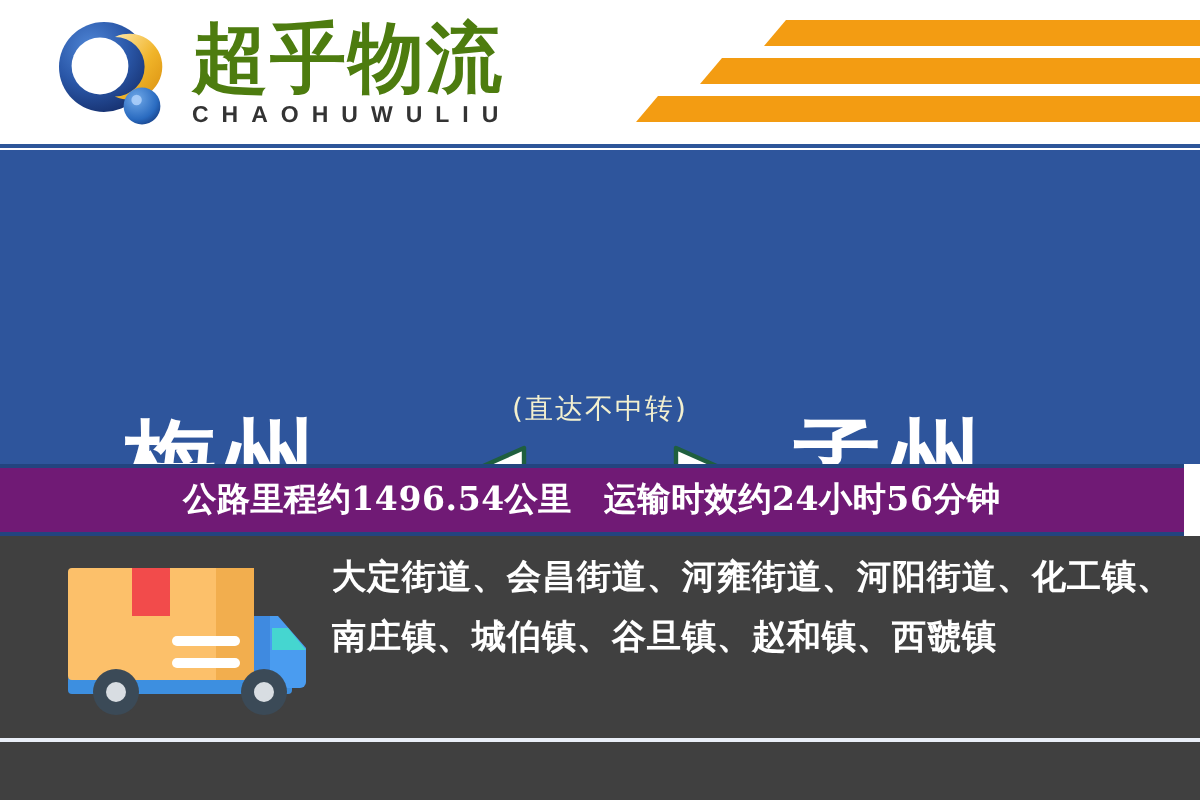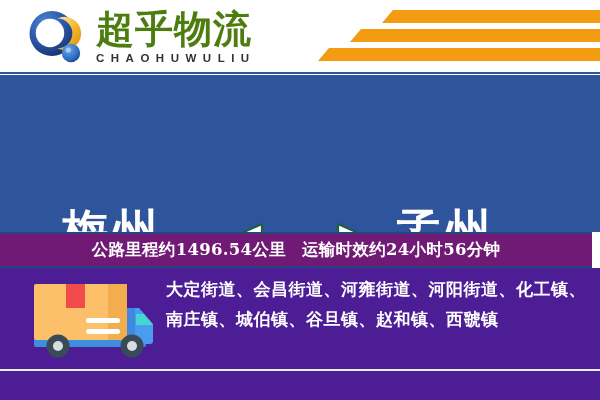--- a/index.html
+++ b/index.html
@@ -147,21 +147,21 @@
     letter-spacing: 0.3px;
     white-space: nowrap;
   }
   .info-gap { display: inline-block; width: 16px; }
 
   
   .coverage-panel {
     position: absolute;
     left: 0; top: 268px;
     width: 600px; height: 132px;
-    background: #4c1d95;
+    background: #404040;
     overflow: hidden;
   }
   .truck-wrap {
     position: absolute;
     left: 22px; top: 8px;
     width: 140px; height: 92px;
   }
   .coverage-text {
     position: absolute;
     left: 166px; top: 6px;
@@ -229,20 +229,21 @@
       <div class="stripe s3"></div>
     </div>
 
     <div class="header-rule"></div>
   </div>
 
   <div class="route-panel">
 
     <div class="city city-from">梅州</div>
 
+    <div class="route-note-top">(直达不中转)</div>
 
     <div class="arrow-wrap">
       <svg width="156" height="40" viewBox="0 0 156 40">
         <polygon points="4,20 40,4 40,14 152,14 152,26 40,26 40,36" fill="#ffffff" stroke="#1f5f3f" stroke-width="2.2" stroke-linejoin="round"></polygon>
         <polygon points="152,20 116,4 116,14 4,14 4,26 116,26 116,36" fill="#ffffff" stroke="#1f5f3f" stroke-width="2.2" stroke-linejoin="round"></polygon>
       </svg>
     </div>
 
     <div class="route-note-bottom">【往返运输】</div>
 

